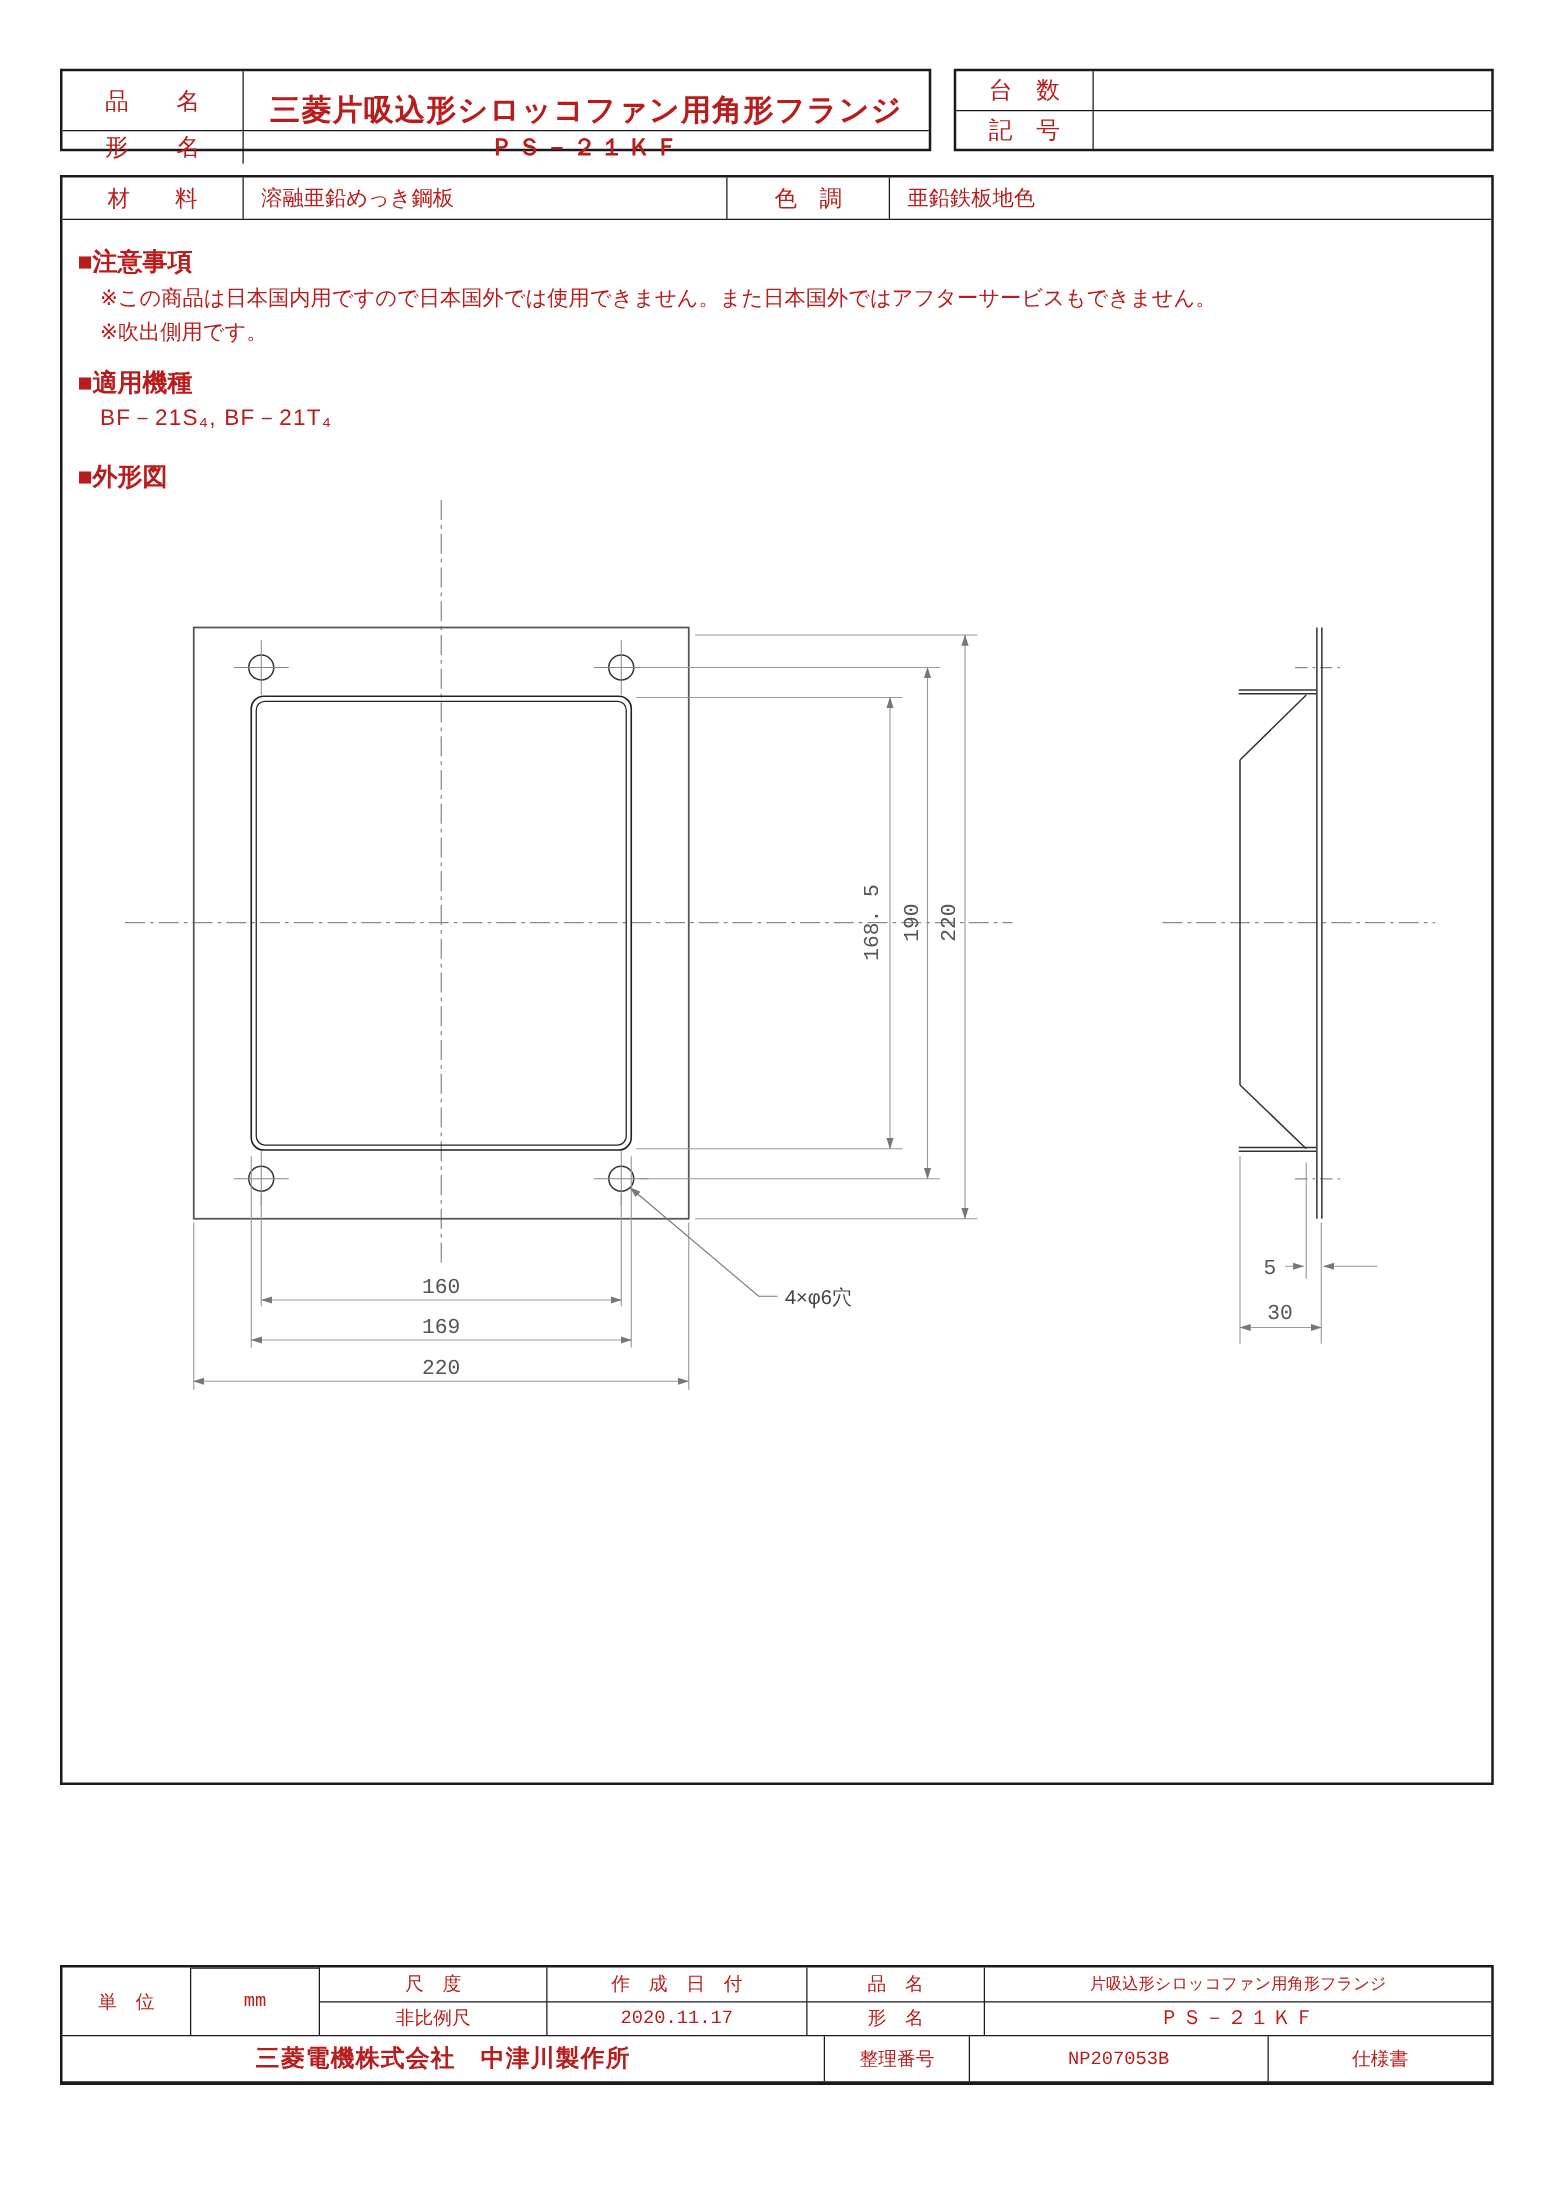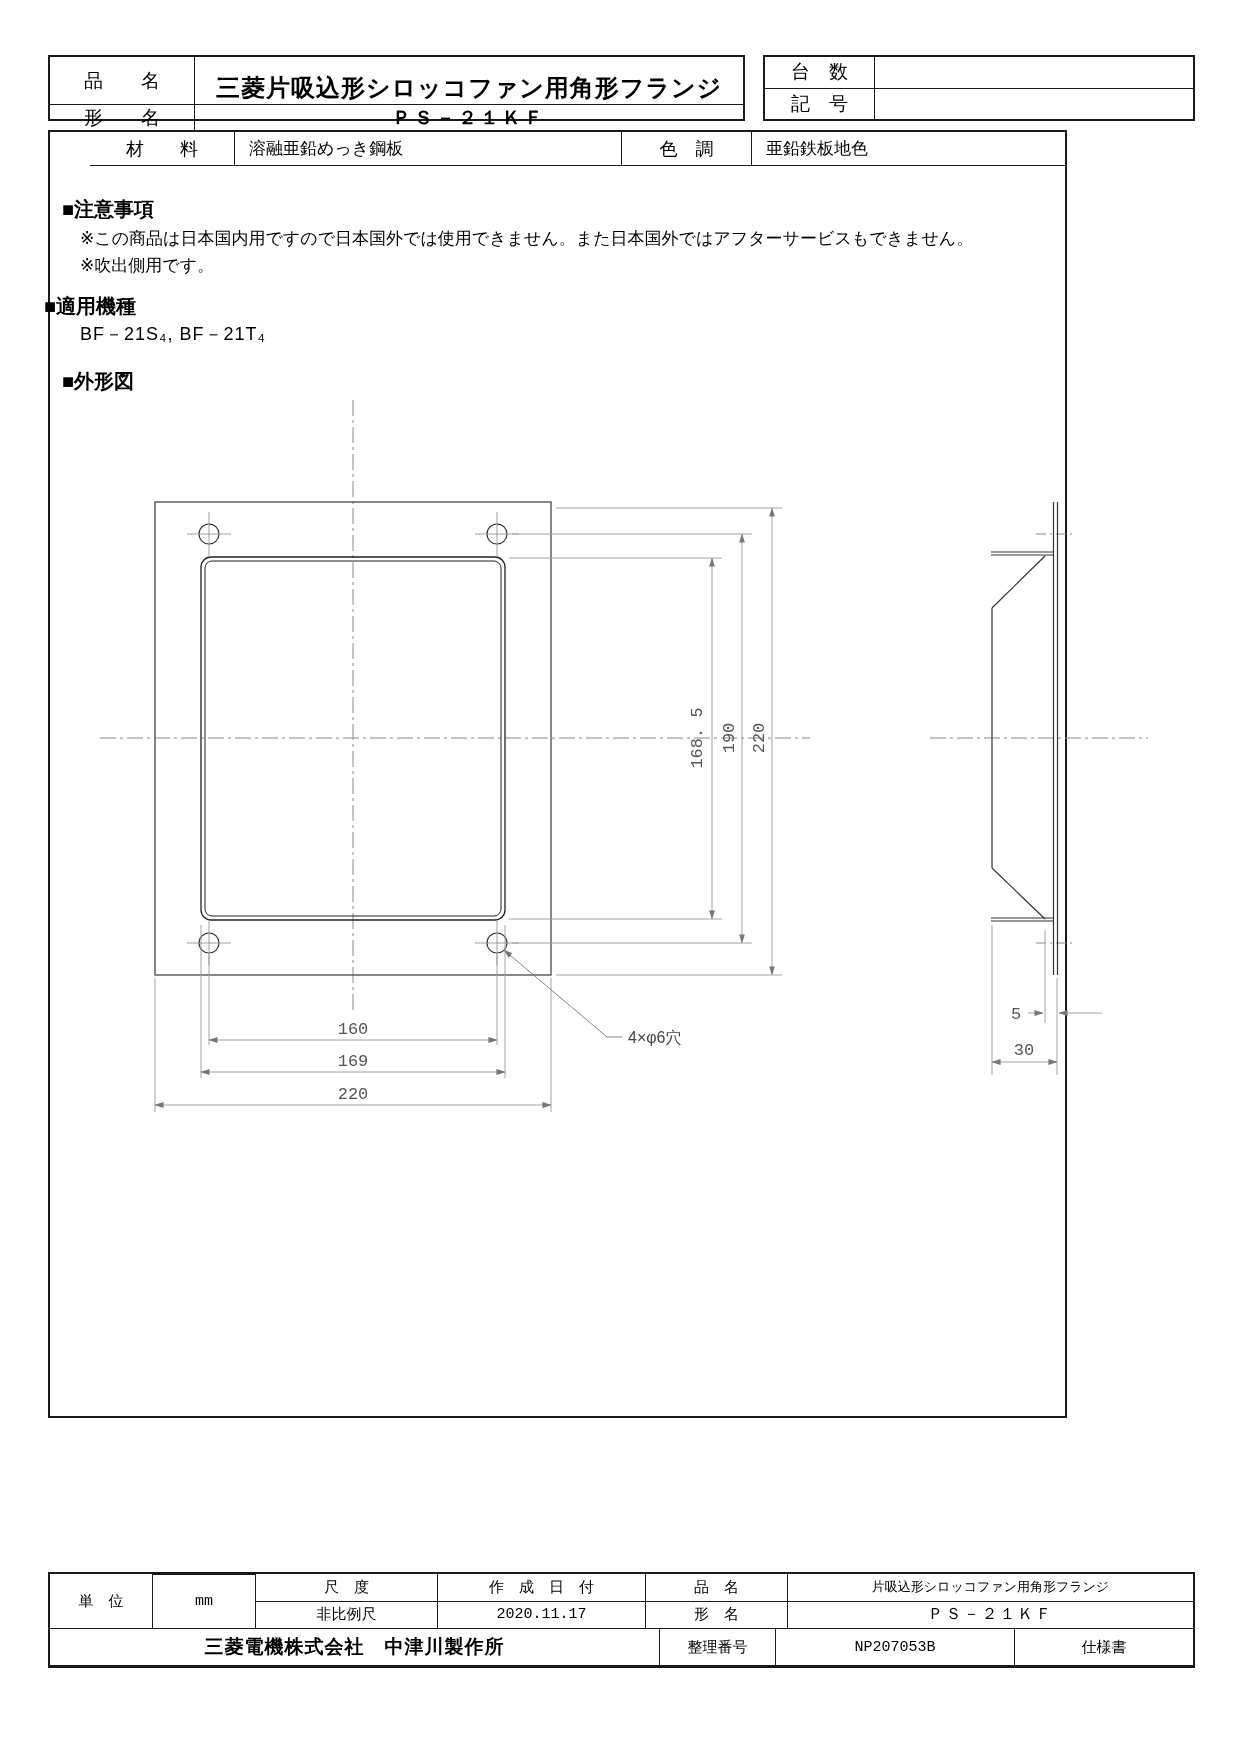--- a/index.html
+++ b/index.html
@@ -1,19 +1,19 @@
 <!DOCTYPE html>
 <html><head>
 <meta charset="utf-8">
 <style>
   * { margin:0; padding:0; box-sizing:border-box; }
   html,body { background:#fff; }
   .page {
     position:relative; width:1241px; height:1754px; background:#ffffff;
-    font-family:"Liberation Sans","DejaVu Sans",sans-serif; color:#000000;
+    font-family:"Liberation Sans","DejaVu Sans",sans-serif; color:#b91c1c;
     overflow:hidden;
   }
   .abs { position:absolute; }
 
   
   .hdr-table { border:2px solid #1a1a1a; display:flex; flex-direction:column; }
   .hdr-row { display:flex; flex:1; }
   .hdr-row + .hdr-row { border-top:1.5px solid #1a1a1a; }
   .hdr-label { display:flex; align-items:center; justify-content:center;
     border-right:1.5px solid #1a1a1a; font-size:19px; }
@@ -67,35 +67,35 @@
     <div class="hdr-row">
       <div class="hdr-label" style="width:110px;">台　数</div>
       <div class="hdr-value"></div>
     </div>
     <div class="hdr-row">
       <div class="hdr-label" style="width:110px;">記　号</div>
       <div class="hdr-value"></div>
     </div>
   </div>
 
-  <div class="abs main-frame" style="left:48px; top:130px; width:1019px; height:1288px;padding-left:40px;">
+  <div class="abs main-frame" style="left:48px; top:140px; width:1147px; height:1288px;">
 
     <div class="mat-row">
       <div class="mat-cell mat-label" style="width:145px;">材　　料</div>
       <div class="mat-cell mat-value" style="width:387px; border-right:1.5px solid #1a1a1a;">溶融亜鉛めっき鋼板</div>
       <div class="mat-cell mat-label" style="width:130px;">色　調</div>
       <div class="mat-cell mat-value" style="flex:1;">亜鉛鉄板地色</div>
     </div>
   </div>
 
   <div class="abs sec-heading" style="left:62px; top:196px;">■注意事項</div>
   <div class="abs body-text" style="left:80px; top:227px;">※この商品は日本国内用ですので日本国外では使用できません。また日本国外ではアフターサービスもできません。</div>
   <div class="abs body-text" style="left:80px; top:254px;">※吹出側用です。</div>
 
-  <div class="abs sec-heading" style="left:44px; top:293px;">■適用機種</div>
+  <div class="abs sec-heading" style="left:62px; top:293px;">■適用機種</div>
   <div class="abs models-text" style="left:80px; top:322px;">BF－21S₄, BF－21T₄</div>
 
   <div class="abs sec-heading" style="left:62px; top:368px;">■外形図</div>
 
   <svg class="abs" style="left:50px; top:390px;" width="1141" height="1045" viewBox="0 0 1141 1045">
     <defs>
       <marker id="arr" viewBox="0 0 10 10" refX="9.5" refY="5" markerWidth="10" markerHeight="10" orient="auto-start-reverse">
         <path d="M0,1.8 L10,5 L0,8.2 z" fill="#777"></path>
       </marker>
     </defs>

